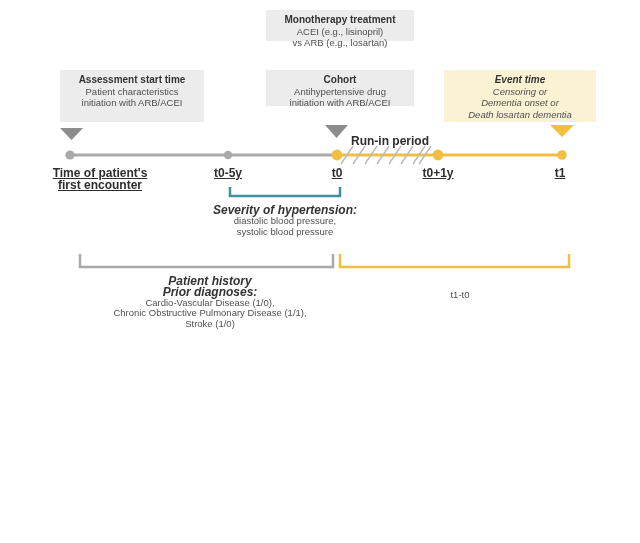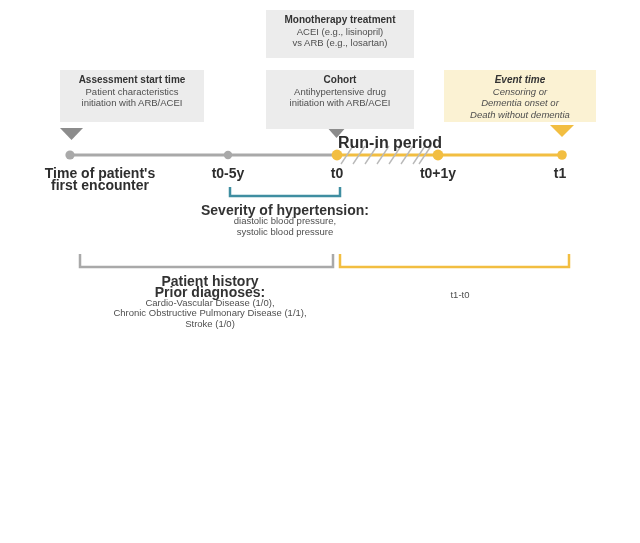--- a/index.html
+++ b/index.html
@@ -21,27 +21,27 @@
   }
   .svg-layer{position:absolute;left:0;top:0;width:640px;height:543px;}
   .label-box{
     position:absolute;text-align:center;padding-top:4px;line-height:11.5px;
   }
   .bg-gray{background:var(--box-gray);}
   .bg-yellow{background:var(--box-yellow);font-style:italic;}
   .box-title{font-size:10px;font-weight:700;color:var(--title-text);display:block;}
   .box-line{font-size:9.5px;color:var(--body-text);display:block;}
   .tick-label{
-    position:absolute;text-align:center;font-size:14px;font-weight:700;color:#2e2e2e;line-height:12px;
+    position:absolute;text-align:center;font-size:12px;font-weight:700;color:#2e2e2e;line-height:12px;text-decoration:underline;
   }
   .runin-label{
-    position:absolute;text-align:center;font-size:16px;font-weight:700;color:#2e2e2e;
+    position:absolute;text-align:center;font-size:12px;font-weight:700;color:#2e2e2e;
   }
   .note{position:absolute;text-align:center;line-height:10.8px;}
-  .note-title{font-size:14px;font-weight:700;color:var(--title-text);display:block;}
+  .note-title{font-size:12px;font-weight:700;color:var(--title-text);display:block;font-style:italic;}
   .note-line{font-size:9.5px;color:var(--body-text);display:block;}
   .tl-line-gray{stroke:var(--line-gray);stroke-width:3;}
   .tl-line-gold{stroke:var(--gold);stroke-width:3;}
   .hatch{stroke:var(--hatch-gray);stroke-width:1.4;}
   .dot-gray{fill:var(--line-gray);}
   .dot-gold{fill:var(--gold);}
   .tri-gray{fill:var(--marker-gray);}
   .tri-gold{fill:var(--gold);}
   .bracket-teal{stroke:var(--teal);stroke-width:2.5;fill:none;}
   .bracket-gray{stroke:var(--line-gray);stroke-width:2.5;fill:none;}
@@ -76,43 +76,43 @@
 
     <polygon class="tri-gray" points="60,128 83,128 71.5,140"></polygon>
     <polygon class="tri-gray" points="325,125 348,125 336.5,138"></polygon>
     <polygon class="tri-gold" points="550,125 574,125 562,137"></polygon>
 
     <path class="bracket-teal" d="M230,187 L230,196 L340,196 L340,187"></path>
     <path class="bracket-gray" d="M80,254 L80,267 L333,267 L333,254"></path>
     <path class="bracket-gold" d="M340,254 L340,267 L569,267 L569,254"></path>
   </svg>
 
-  <div class="label-box bg-gray" style="left:266px;top:10px;width:148px;height:48px;">
+  <div class="label-box bg-gray" style="left:266px;top:10px;width:148px;height:31px;">
     <span class="box-title">Monotherapy treatment</span>
     <span class="box-line">ACEI (e.g., lisinopril)</span>
     <span class="box-line">vs ARB (e.g., losartan)</span>
   </div>
 
   <div class="label-box bg-gray" style="left:60px;top:70px;width:144px;height:52px;">
     <span class="box-title">Assessment start time</span>
     <span class="box-line">Patient characteristics</span>
     <span class="box-line">initiation with ARB/ACEI</span>
   </div>
 
-  <div class="label-box bg-gray" style="left:266px;top:70px;width:148px;height:59px;text-align:center;">
+  <div class="label-box bg-gray" style="left:266px;top:70px;width:148px;height:36px;text-align:center;">
     <span class="box-title">Cohort</span>
     <span class="box-line">Antihypertensive drug</span>
     <span class="box-line">initiation with ARB/ACEI</span>
   </div>
 
   <div class="label-box bg-yellow" style="left:444px;top:70px;width:152px;height:52px;">
     <span class="box-title">Event time</span>
     <span class="box-line">Censoring or</span>
     <span class="box-line">Dementia onset or</span>
-    <span class="box-line">Death without dementia</span>
+    <span class="box-line">Death losartan dementia</span>
   </div>
 
   <div class="runin-label" style="left:330px;top:134px;width:120px;">Run-in period</div>
 
   <div class="tick-label" style="left:40px;top:167px;width:120px;">
     <span style="display:block;">Time of patient's</span>
     <span style="display:block;">first encounter</span>
   </div>
   <div class="tick-label" style="left:198px;top:167px;width:60px;">t0-5y</div>
   <div class="tick-label" style="left:307px;top:167px;width:60px;">t0</div>

